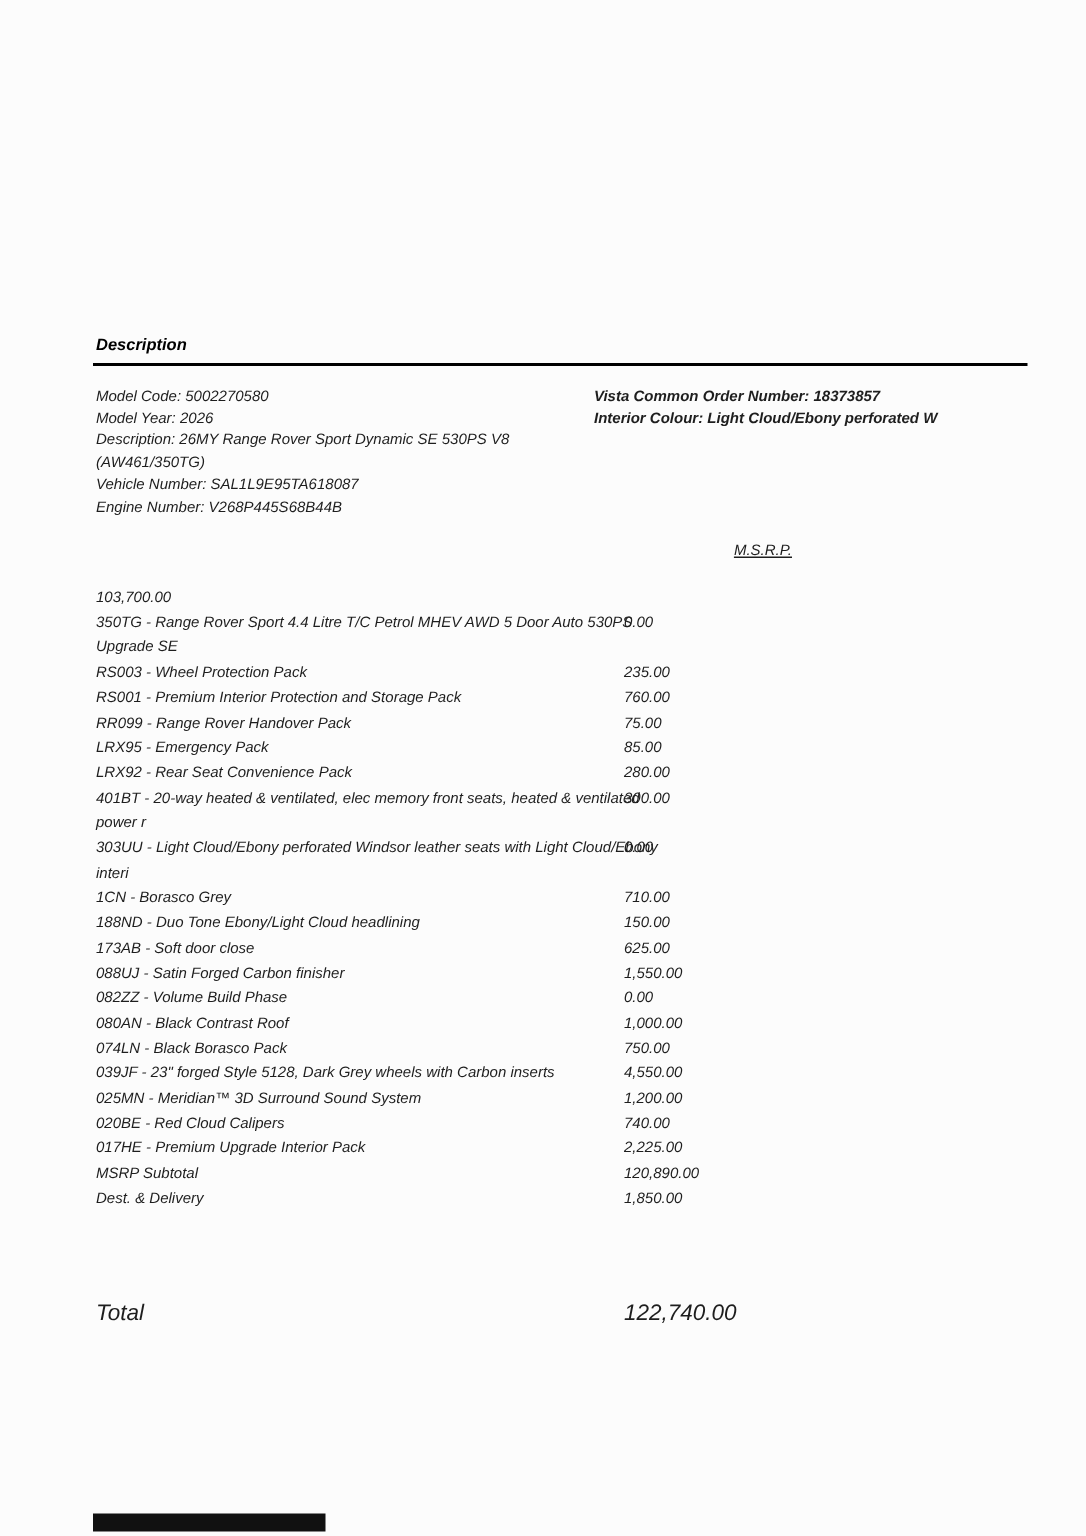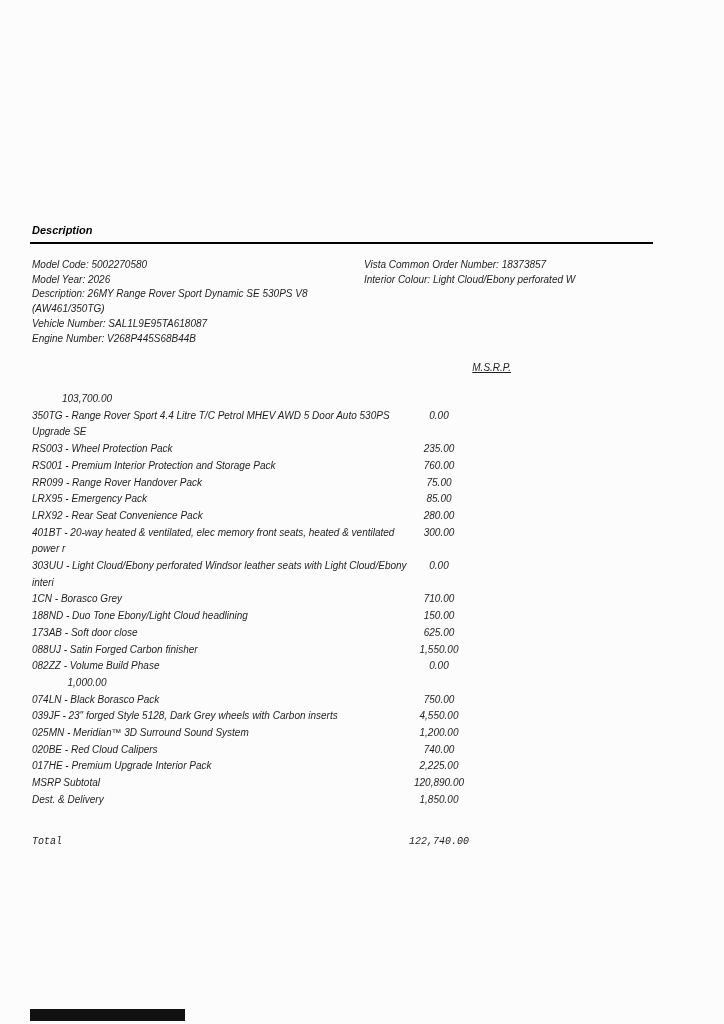--- a/index.html
+++ b/index.html
@@ -5,21 +5,21 @@
   * { margin: 0; padding: 0; box-sizing: border-box; }
   html, body { width: 724px; height: 1024px; }
   body {
     background: #fcfcfc;
     font-family: "Liberation Sans", sans-serif;
     font-style: italic;
     color: #1e1e1e;
     position: relative;
     overflow: hidden;
   }
-  .page { position: absolute; inset: 0; }
+  .page { position: absolute; inset: 0; margin-left: 32px; }
 
   .section-header {
     position: absolute;
     left: 30px; top: 220px;
     width: 623px;
     border-bottom: 2px solid #000;
     padding-bottom: 4px;
   }
   .section-header .title {
     font-size: 11px;
@@ -30,50 +30,49 @@
 
   .info-grid {
     position: absolute;
     left: 32px; top: 258px;
     width: 640px;
     display: flex;
     font-size: 10px;
     line-height: 14.7px;
   }
   .info-col-left { width: 332px; flex: 0 0 332px; }
-  .info-col-right { flex: 1; }
+  .info-col-right { flex: 1; font-weight: bold; }
   .info-line { white-space: nowrap; }
 
   .msrp-header {
     position: absolute;
     top: 362px;
-    right: 213px;
+    right: 196px;
     font-size: 10px;
     text-decoration: underline;
   }
 
   .price-table {
     position: absolute;
     left: 32px; top: 391px;
     width: 462px;
     font-size: 10px;
     line-height: 16.7px;
   }
   .row { display: flex; align-items: flex-start; }
   .cell-desc { flex: 1; min-width: 0; }
   .cell-desc div { white-space: nowrap; }
-  .cell-price { flex: 0 0 110px; text-align: center; white-space: nowrap; }
+  .cell-price { flex: 0 0 110px; text-align: left; white-space: nowrap; }
 
   .total-row {
     position: absolute;
-    left: 32px; top: 834px;
+    left: 32px; top: 868px;
     width: 462px;
-    font-size: 10px;
+    font-size: 15px;
     line-height: 16.7px;
-    font-family: Liberation Mono, monospace;
   }
 
   .footer-bar {
     position: absolute;
     left: 30px; top: 1009px;
     width: 155px; height: 12px;
     background: #111111;
   }
 </style>
 </head>
@@ -181,20 +180,23 @@
         </div>
         <div class="cell-price">1,550.00</div>
       </div>
       <div class="row">
         <div class="cell-desc">
           <div>082ZZ - Volume Build Phase</div>
         </div>
         <div class="cell-price">0.00</div>
       </div>
       <div class="row">
+        <div class="cell-desc">
+          <div>080AN - Black Contrast Roof</div>
+        </div>
         <div class="cell-price">1,000.00</div>
       </div>
       <div class="row">
         <div class="cell-desc">
           <div>074LN - Black Borasco Pack</div>
         </div>
         <div class="cell-price">750.00</div>
       </div>
       <div class="row">
         <div class="cell-desc">

